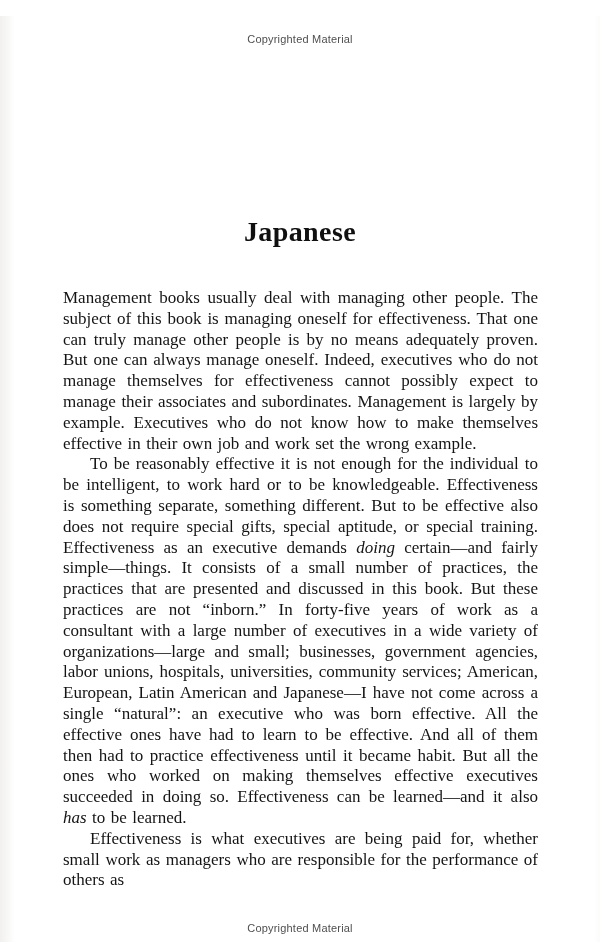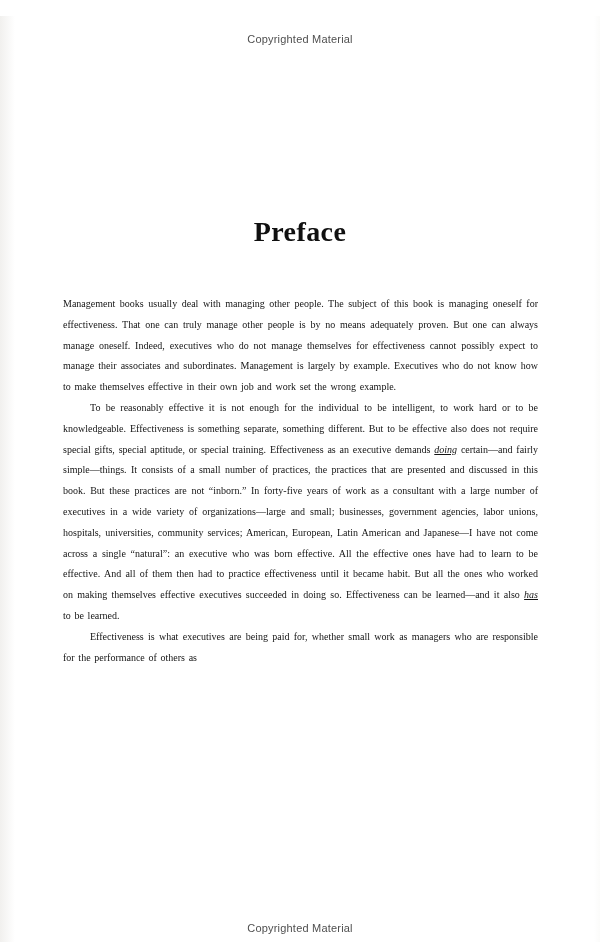--- a/index.html
+++ b/index.html
@@ -39,49 +39,48 @@
     width:100%;
     text-align:center;
     font-size:28px;
     font-weight:bold;
     letter-spacing:0.4px;
     color:#101010;
     margin:0;
   }
   .body-text{
     position:absolute;
-    top:278px;
+    top:272px;
     left:63px;
     width:475px;
     text-align:justify;
-    font-size:10px;
+    font-size:17px;
     line-height:20.8px;
     color:var(--text);
     word-spacing:1.2px;
   }
   .body-text p{
     margin:0;
     padding:0;
   }
   .body-text p.indent{
     text-indent:27px;
   }
   .body-text em{
     font-style:italic;
-    text-decoration:underline;
   }
 </style>
 </head>
 <body>
 
 <div class="page">
 
   <div class="notice notice-top">Copyrighted Material</div>
 
-  <h1 class="page-title">Preface</h1>
+  <h1 class="page-title">Japanese</h1>
 
   <div class="body-text">
       <p class=""><span>Management books usually deal with managing other people. The subject of this book is managing oneself for effectiveness. That one can truly manage other people is by no means adequately proven. But one can always manage oneself. Indeed, executives who do not manage themselves for effectiveness cannot possibly expect to manage their associates and subordinates. Management is largely by example. Executives who do not know how to make themselves effective in their own job and work set the wrong example.</span></p>
       <p class="indent"><span>To be reasonably effective it is not enough for the individual to be intelligent, to work hard or to be knowledgeable. Effectiveness is something separate, something different. But to be effective also does not require special gifts, special aptitude, or special training. Effectiveness as an executive demands </span><em>doing</em><span> certain—and fairly simple—things. It consists of a small number of practices, the practices that are presented and discussed in this book. But these practices are not “inborn.” In forty-five years of work as a consultant with a large number of executives in a wide variety of organizations—large and small; businesses, government agencies, labor unions, hospitals, universities, community services; American, European, Latin American and Japanese—I have not come across a single “natural”: an executive who was born effective. All the effective ones have had to learn to be effective. And all of them then had to practice effectiveness until it became habit. But all the ones who worked on making themselves effective executives succeeded in doing so. Effectiveness can be learned—and it also </span><em>has</em><span> to be learned.</span></p>
       <p class="indent"><span>Effectiveness is what executives are being paid for, whether small work as managers who are responsible for the performance of others as</span></p>
     </div>
 
   <div class="notice notice-bottom">Copyrighted Material</div>
 
 </div>

